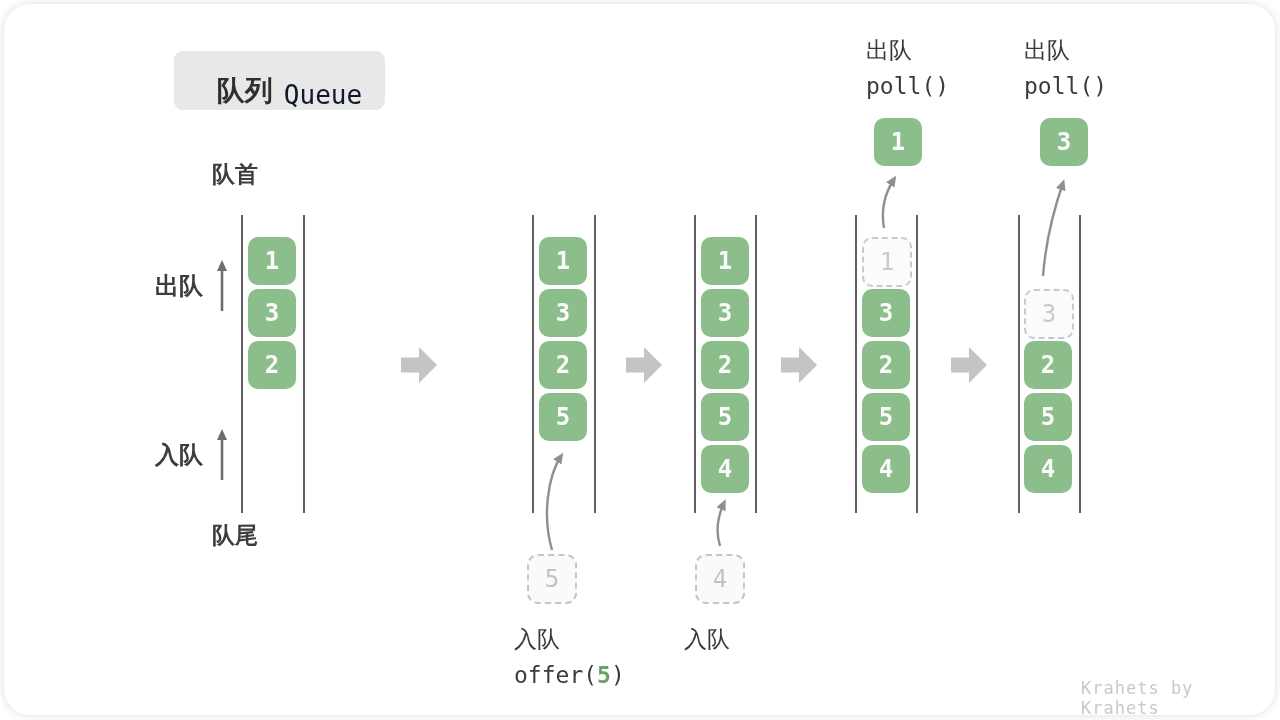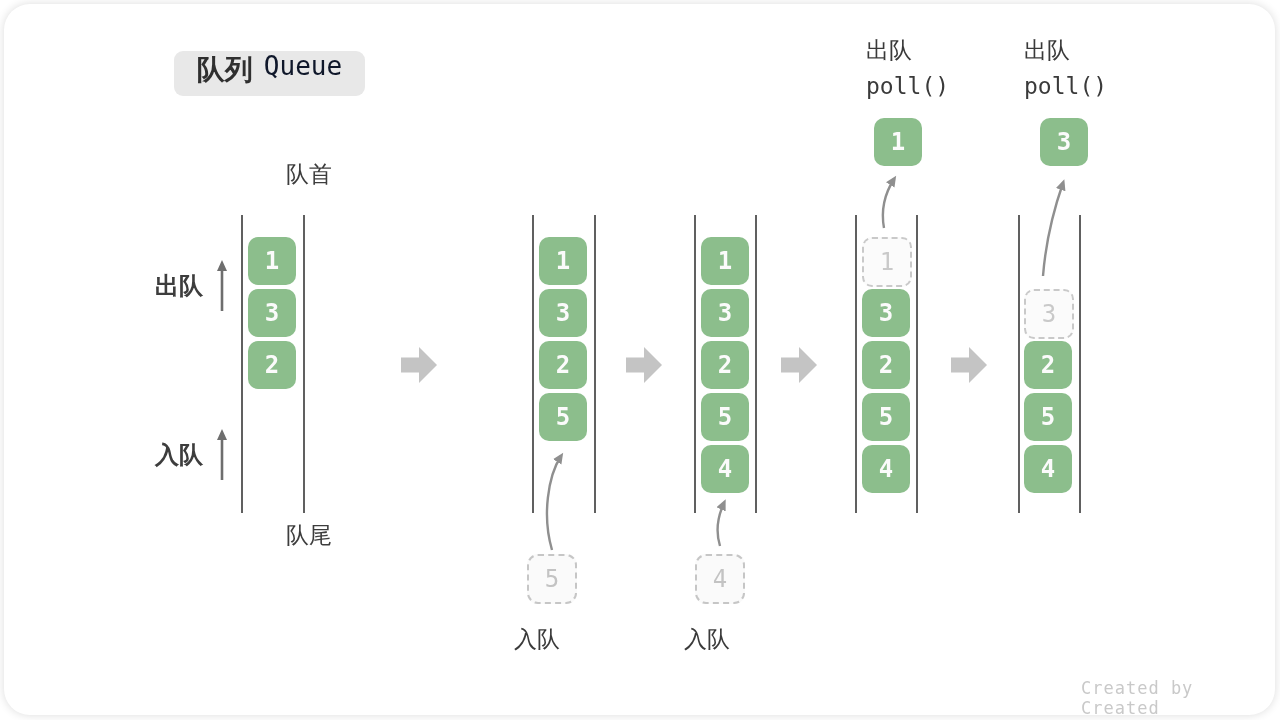--- a/index.html
+++ b/index.html
@@ -1,26 +1,26 @@
 <!DOCTYPE html>
 <html><head>
 <meta charset="utf-8">
 <style>
   html,body{margin:0;padding:0;background:#ffffff;}
   #canvas{position:relative;width:1280px;height:720px;overflow:hidden;
     font-family:"Liberation Sans", sans-serif;background:#ffffff;}
   #card{position:absolute;left:4px;top:4px;width:1271px;height:711px;
     background:#ffffff;border-radius:26px;box-shadow:0 0 10px rgba(0,0,0,0.14);}
   
-  .title-badge{position:absolute;left:170px;top:47px;width:191px;height:45px;
-    background:#e8e8e8;border-radius:9px;display:flex;align-items:flex-start;justify-content:center;gap:11px;}
+  .title-badge{position:absolute;left:170px;top:47px;width:191px;height:59px;
+    background:#e8e8e8;border-radius:9px;display:flex;align-items:flex-end;justify-content:center;gap:11px;padding-left:20px;}
   .title-zh{font-size:28px;font-weight:700;color:#2f2f2f;}
   .title-en{font-family:"DejaVu Sans Mono", monospace;font-size:26px;color:#0f172a;}
   
-  .big-label{position:absolute;width:120px;text-align:right;font-size:23px;font-weight:400;color:#3d3d3d;}
+  .big-label{position:absolute;width:120px;text-align:left;font-size:23px;font-weight:700;color:#3d3d3d;}
   .side-label{position:absolute;font-size:24px;font-weight:700;color:#3d3d3d;}
   
   .wall{position:absolute;top:211px;height:298px;width:1.5px;background:#606060;}
   
   .cell{position:absolute;width:48px;height:48px;border-radius:10px;
     display:flex;align-items:center;justify-content:center;
     font-family:"DejaVu Sans Mono", monospace;font-size:24px;font-weight:700;}
   .cell.green{background:#8cbe8c;color:#fbfbfb;}
   .cell.ghost{width:46px;height:46px;background:#fbfbfb;border:2px dashed #c9c9c9;color:#c9c9c9;font-weight:400;}
   .cell.pending{width:46px;height:46px;background:#fafafa;border:2px dashed #c6c6c6;color:#c3c3c3;font-weight:400;border-radius:11px;}
@@ -86,35 +86,36 @@
     <div class="wall" style="left:1014px;"></div>
     <div class="wall" style="left:1075px;"></div>
     <div class="cell ghost" style="left:1020px;top:285px;">3</div>
     <div class="cell green" style="left:1020px;top:337px;">2</div>
     <div class="cell green" style="left:1020px;top:389px;">5</div>
     <div class="cell green" style="left:1020px;top:441px;">4</div>
     <div class="cell green" style="left:1036px;top:114px;">3</div>
 
     <div class="op" style="left:510px;top:617px;">
       <div class="zh">入队</div>
+      <div class="code"><span>offer(</span><span class="g">5</span><span>)</span></div>
     </div>
     <div class="op" style="left:680px;top:617px;">
       <div class="zh">入队</div>
     </div>
 
     <div class="op" style="left:862px;top:28px;">
       <div class="zh">出队</div>
       <div class="code">poll()</div>
     </div>
     <div class="op" style="left:1020px;top:28px;">
       <div class="zh">出队</div>
       <div class="code">poll()</div>
     </div>
 
-    <div class="watermark">Created by Created</div>
+    <div class="watermark">Krahets by Krahets</div>
 
     <svg class="overlay" width="1280" height="720" viewBox="0 0 1280 720">
       <defs>
         <marker id="ahDark" markerWidth="14" markerHeight="12" refX="7" refY="5" orient="auto" markerUnits="userSpaceOnUse">
           <path d="M0,0 L11,5 L0,10 Z" fill="#6e6e6e"></path>
         </marker>
         <marker id="ahLight" markerWidth="14" markerHeight="12" refX="7" refY="5" orient="auto" markerUnits="userSpaceOnUse">
           <path d="M0,0 L11,5 L0,10 Z" fill="#8f8f8f"></path>
         </marker>
       </defs>

